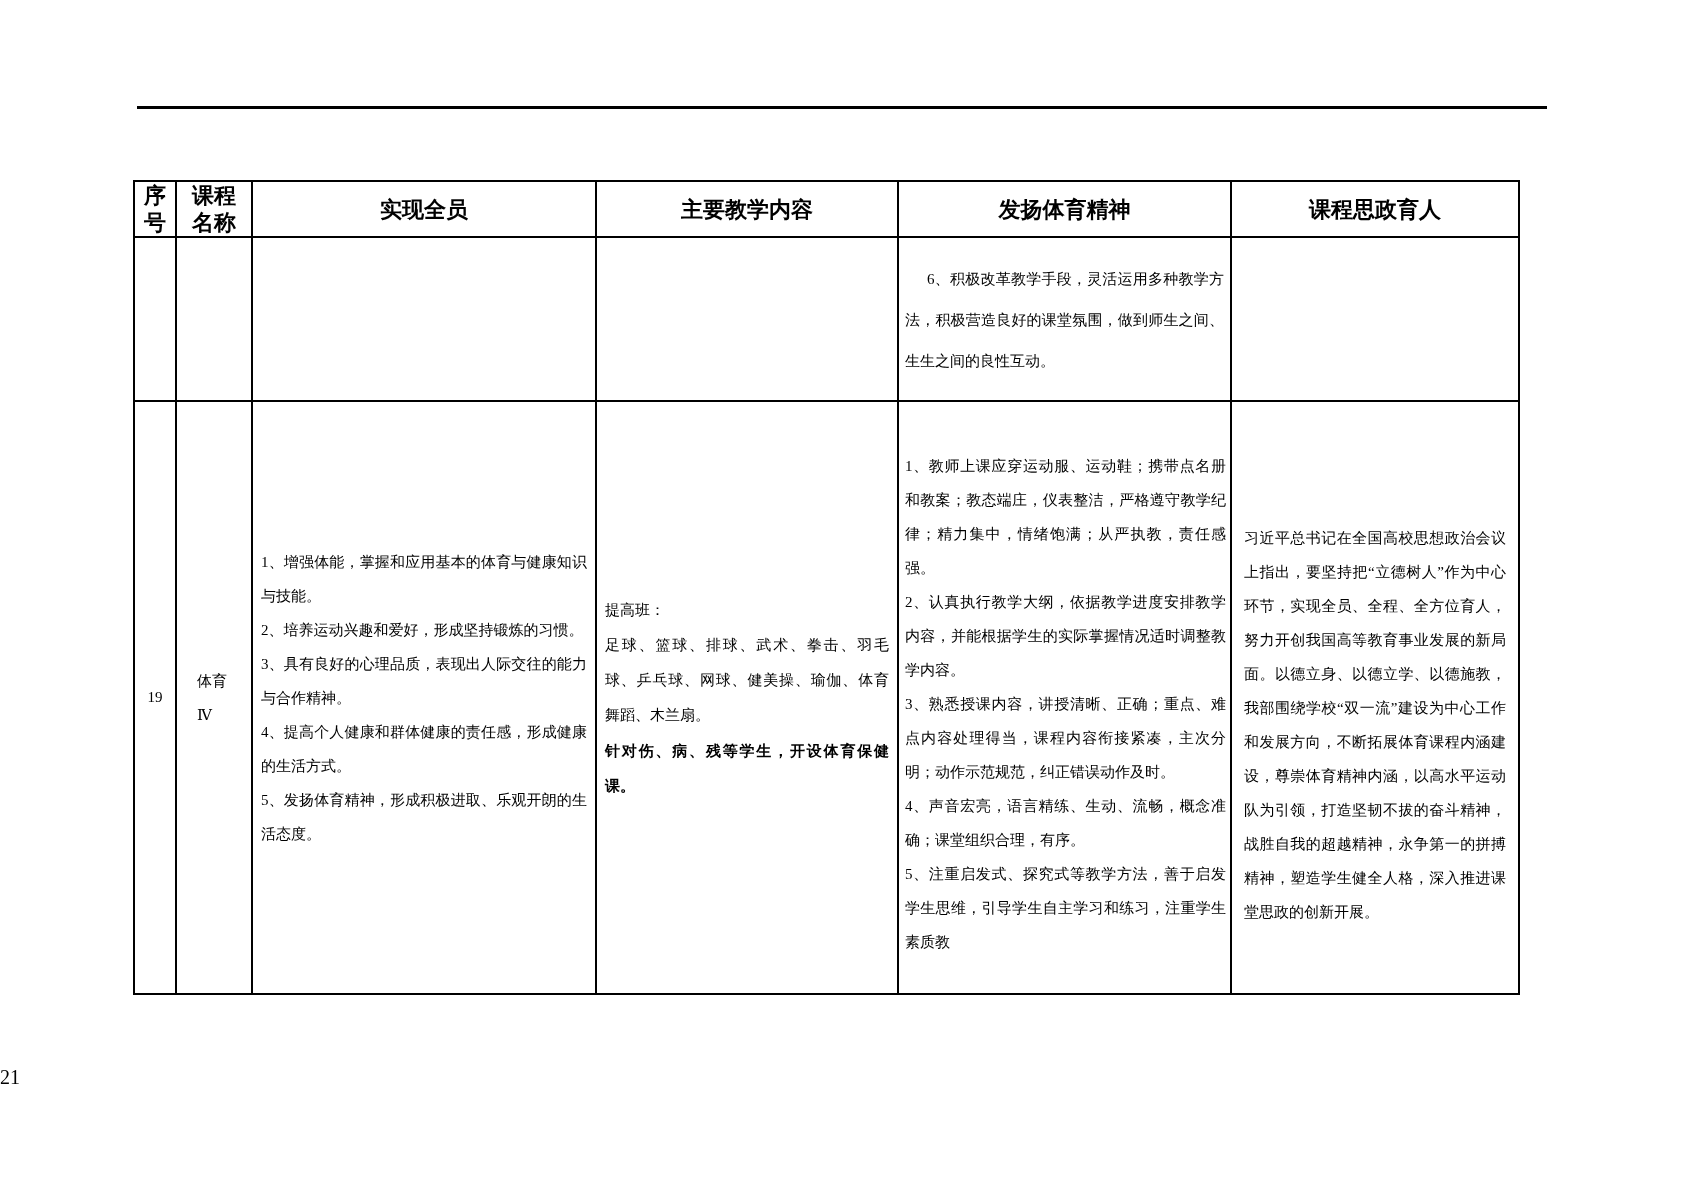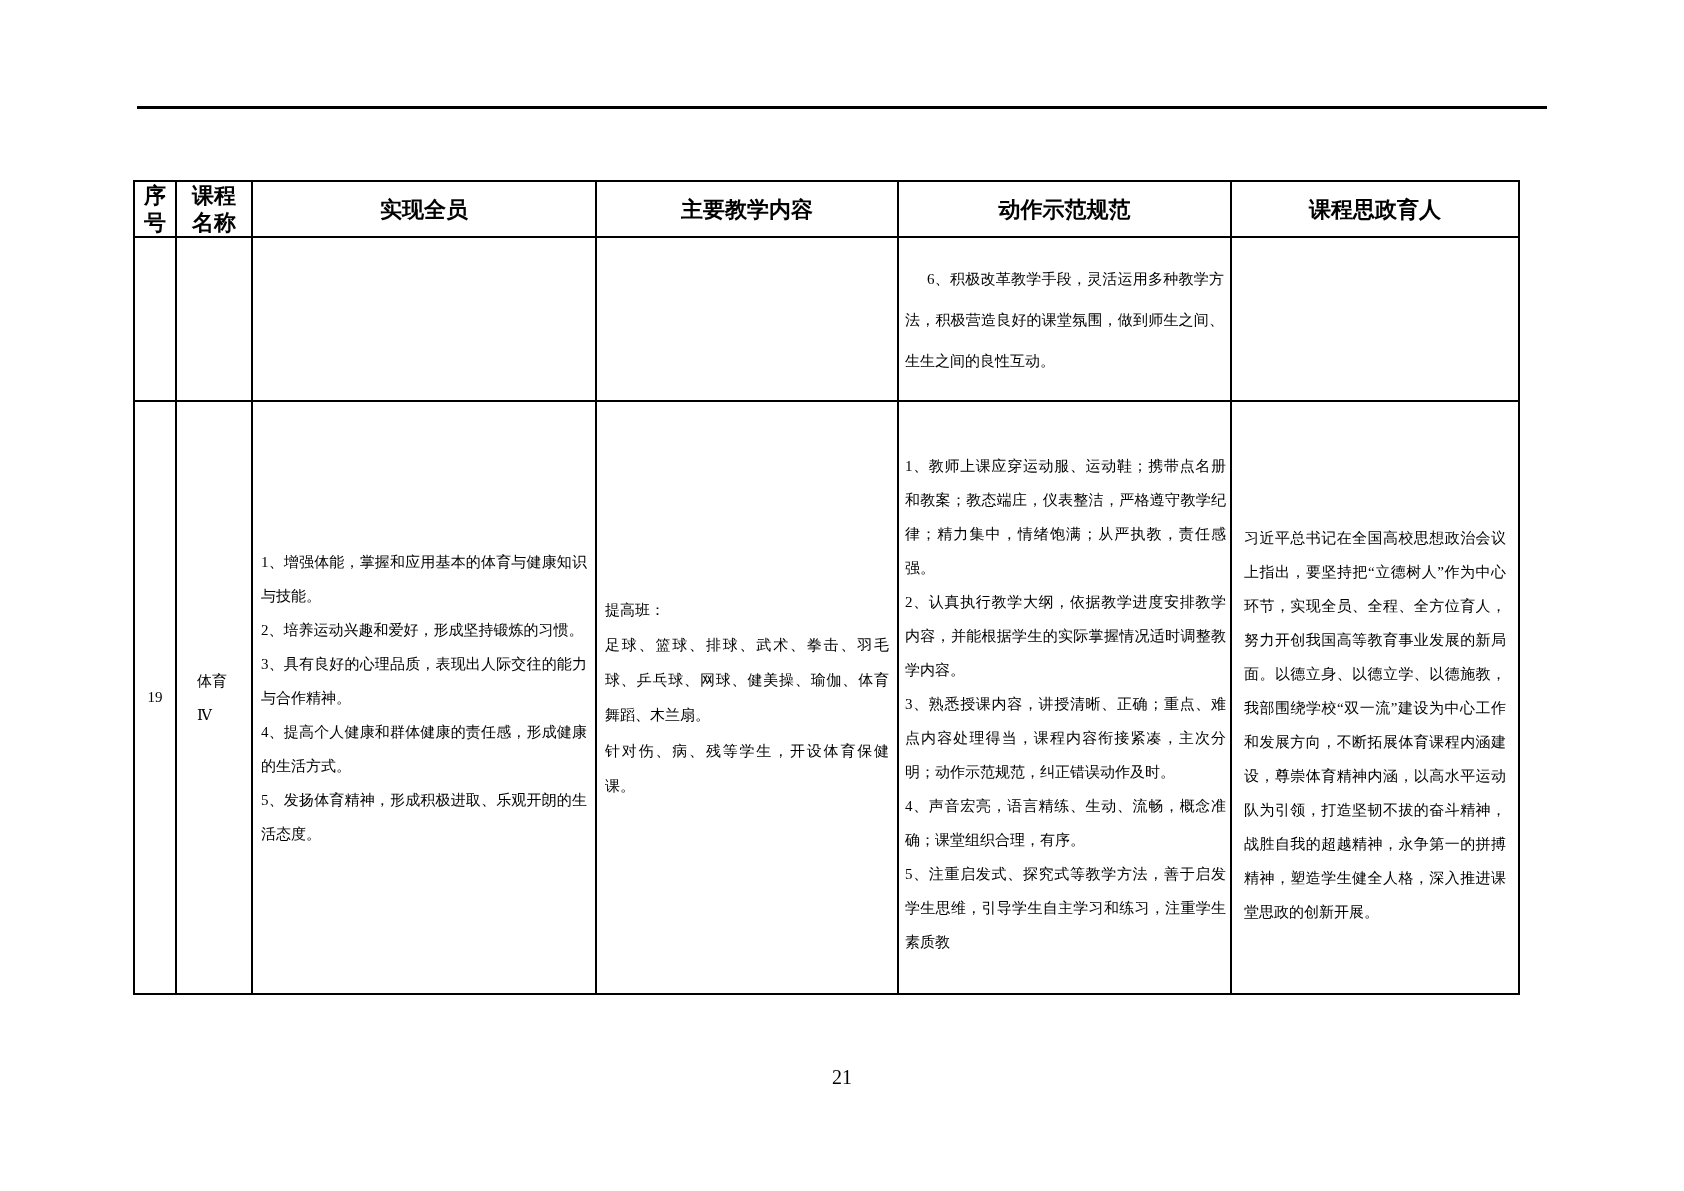--- a/index.html
+++ b/index.html
@@ -61,36 +61,35 @@
 
   
   .c-seq  { text-align: center; font-size: 22px; }
   .c-name { padding-left: 20px; line-height: 34px; }
   .c-obj  { padding: 0 8px; line-height: 34px; font-family: Liberation Serif, serif; }
   .c-cont { padding: 1px 8px; line-height: 35px; }
   .c-cont .seg { display: block; }
   .c-cont .bold-seg {
     display: block;
     font-family: "Liberation Sans", "DejaVu Sans", sans-serif;
-    font-weight: normal;
+    font-weight: bold;
   }
   .c-req  {
     vertical-align: top;
     padding: 12px 4px 0 6px;
     line-height: 34px;
     font-size: 20.5px;
   }
   .c-ideo { padding: 54px 12px 0 12px; line-height: 34px; border-radius: 25px; }
 
   
   .pagenum {
     position: absolute;
     left: 0; top: 1066px;
     width: 1684px;
-    text-align: center;
     font-size: 20px;
   }
 </style>
 </head>
 <body>
 
 <div class="page">
 
   <div class="rule"></div>
 
@@ -104,21 +103,21 @@
       <col style="width:288px">
     </colgroup>
     <thead>
       <tr class="hrow">
         <th>序
 号</th>
         <th>课程
 名称</th>
         <th>实现全员</th>
         <th>主要教学内容</th>
-        <th>动作示范规范</th>
+        <th>发扬体育精神</th>
         <th>课程思政育人</th>
       </tr>
     </thead>
     <tbody>
       <tr class="r1">
         <td class="c-seq"></td>
         <td class="c-name"></td>
         <td class="c-obj"></td>
         <td class="c-cont"></td>
         <td class="c-req-prev">6、积极改革教学手段，灵活运用多种教学方法，积极营造良好的课堂氛围，做到师生之间、生生之间的良性互动。</td>

